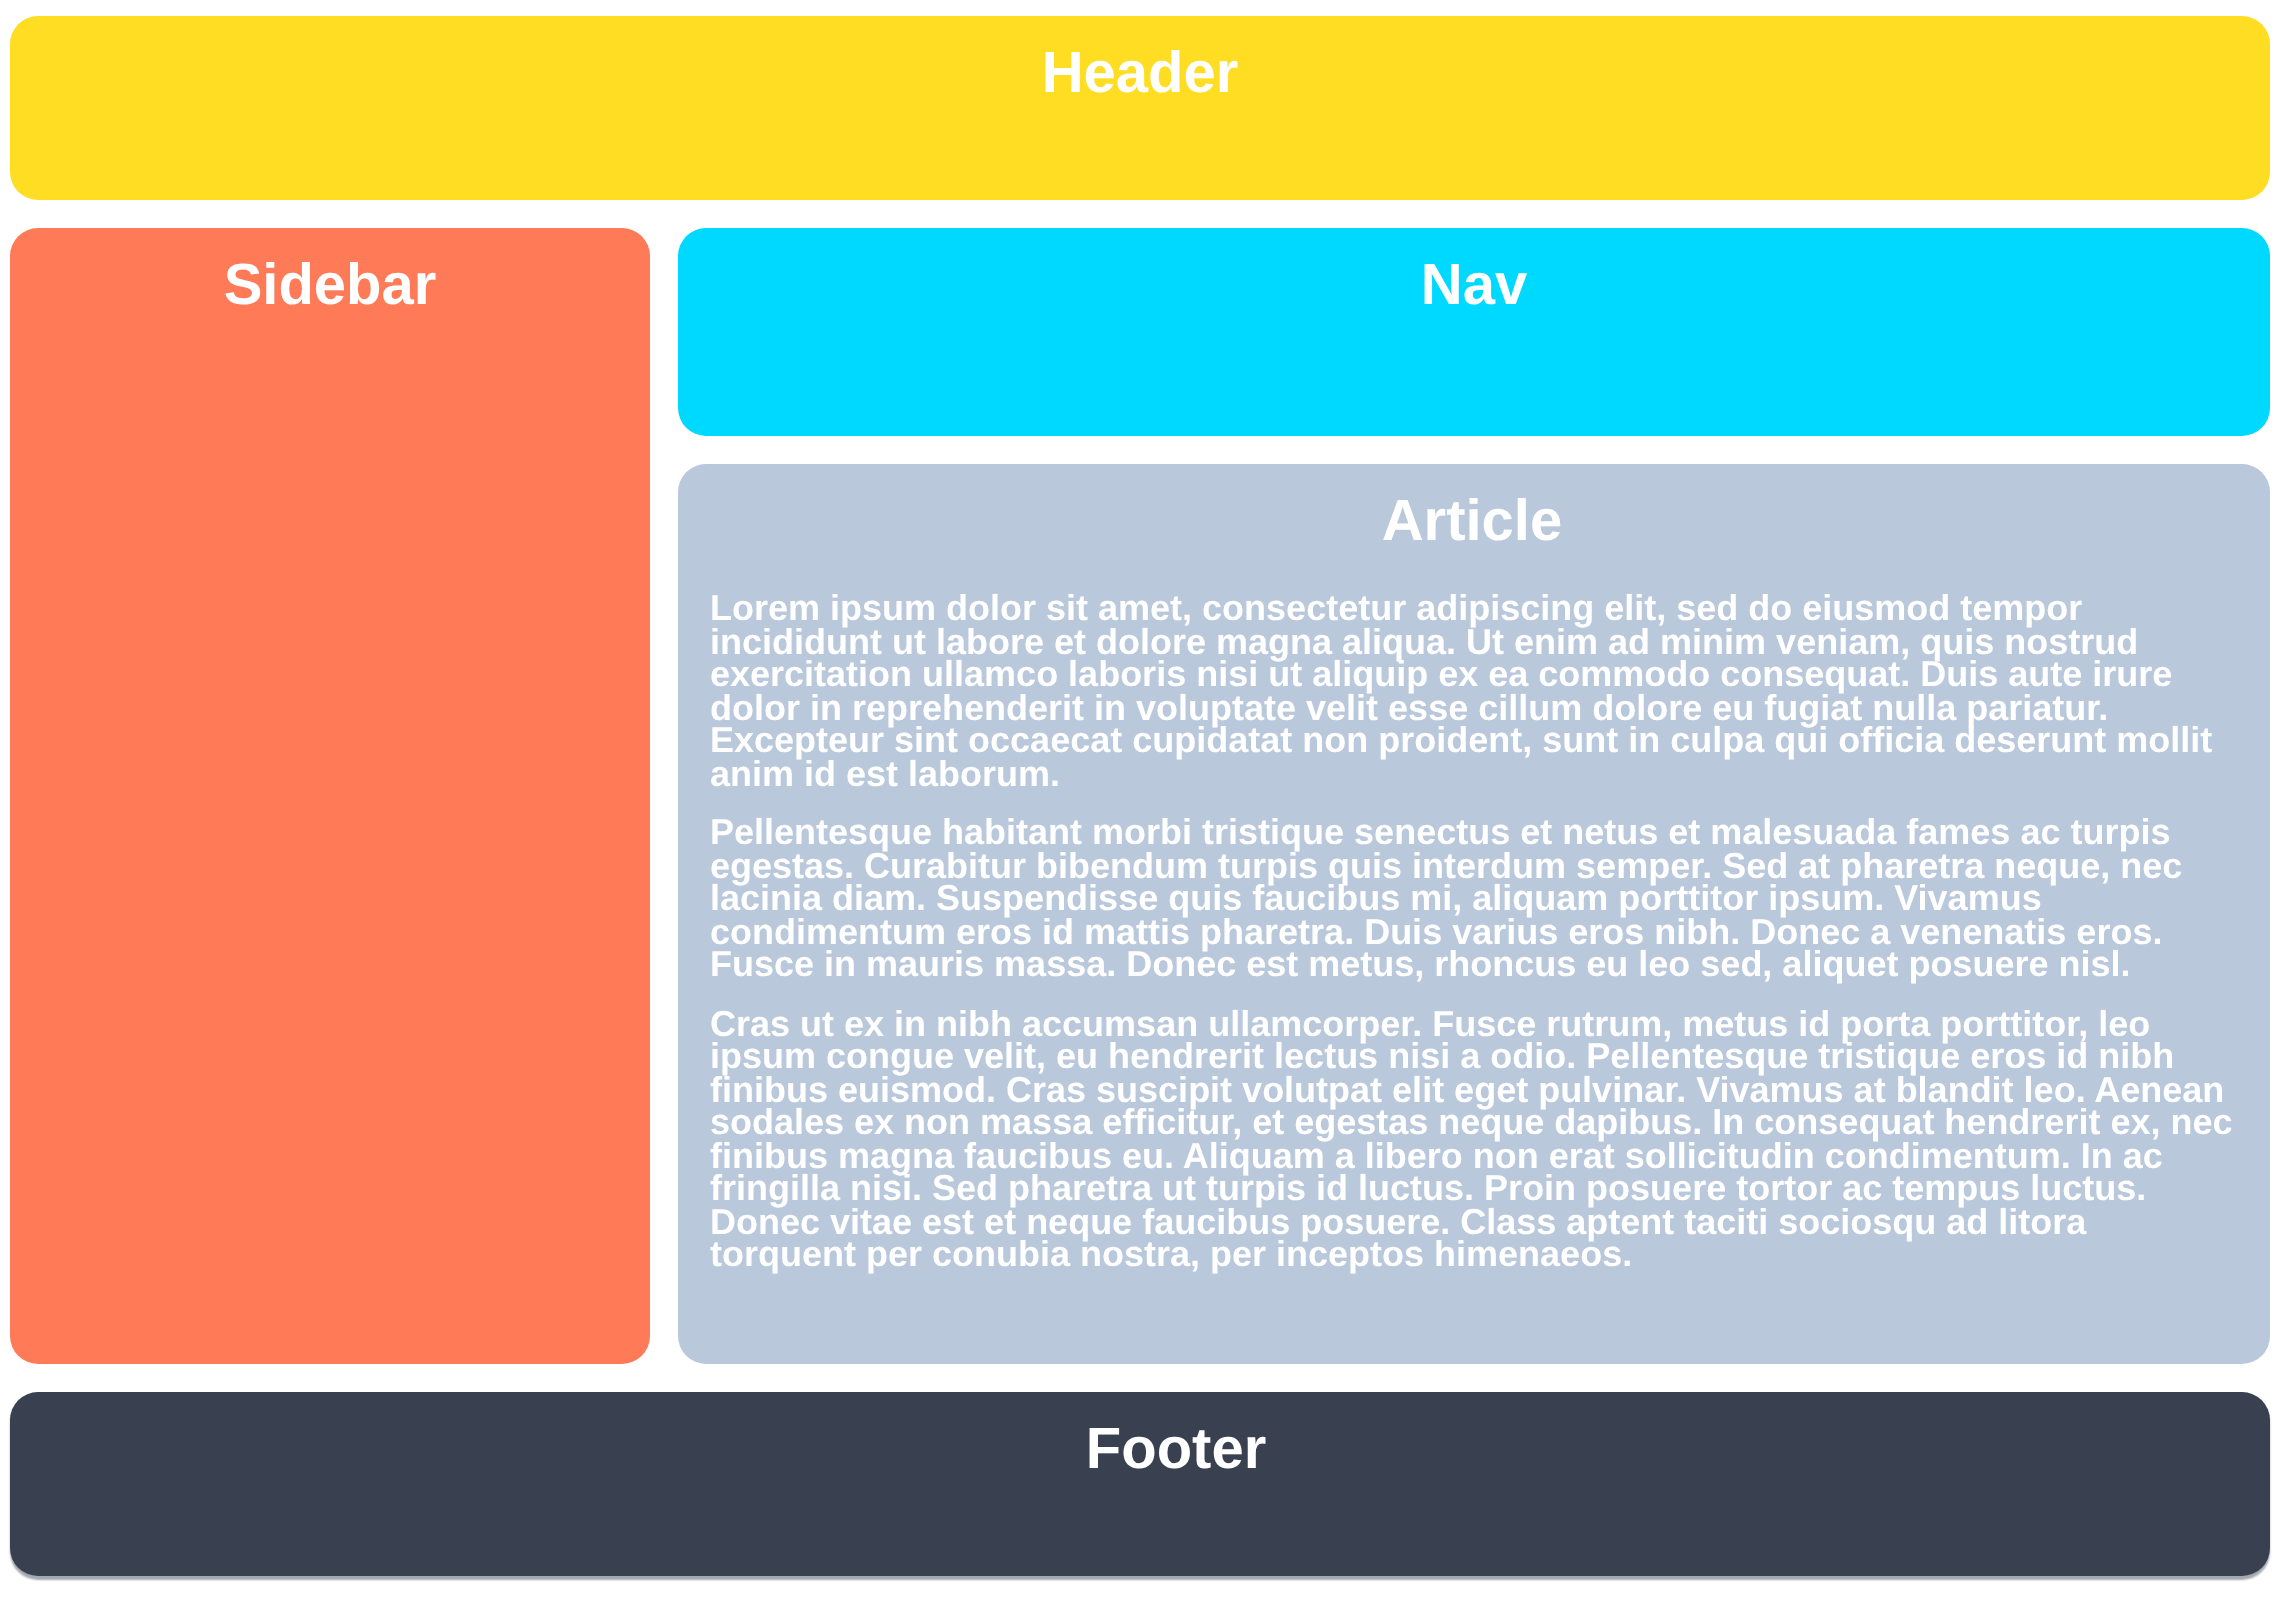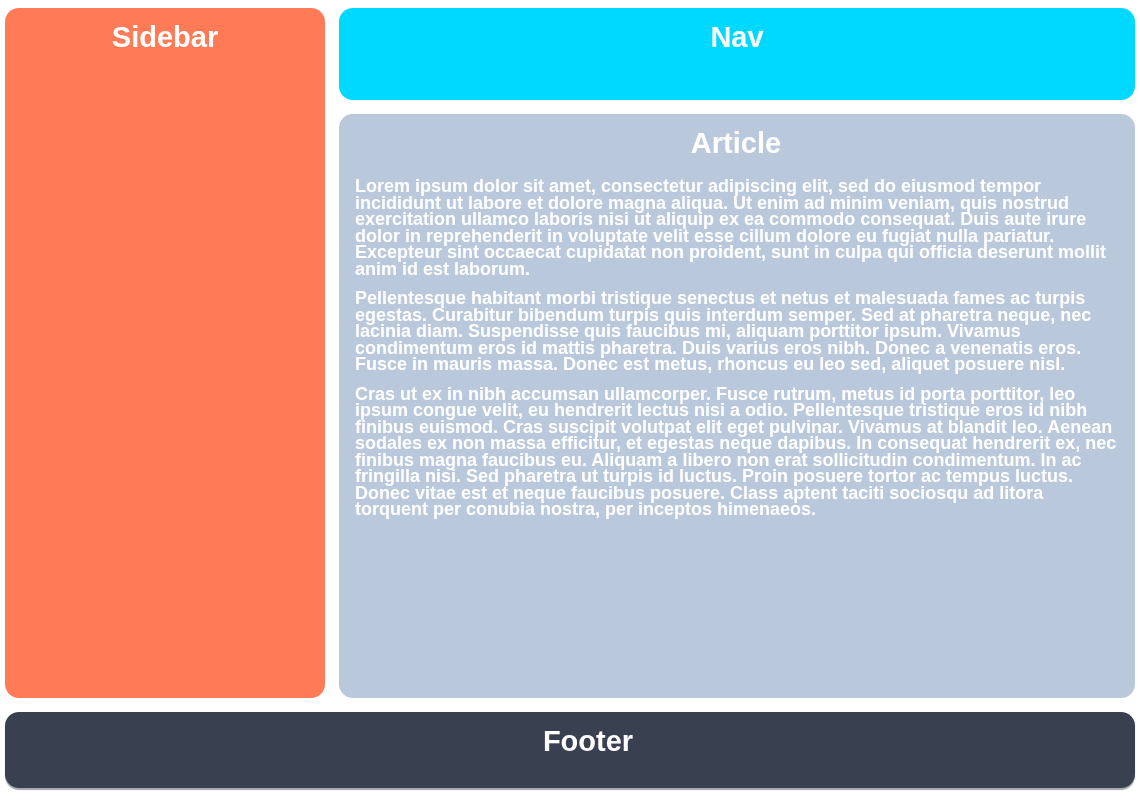--- a/index.html
+++ b/index.html
@@ -29,42 +29,45 @@
     font-size: 29px;
     line-height: 33px;
     font-weight: bold;
     text-align: center;
     color: var(--text, #ffffff);
   }
   .header  { height: 92px; background: var(--header-bg);  flex: 0 0 auto; }
   .middle  { display: flex; gap: 14px; flex: 1 1 auto; min-height: 0; }
   .sidebar { width: 320px; flex: 0 0 auto; background: var(--sidebar-bg); }
   .main-col{ flex: 1 1 auto; display: flex; flex-direction: column; gap: 14px; min-width: 0; }
-  .nav     { height: 92px; flex: 0 0 auto; background: var(--nav-bg); }
+  .nav     { height: 104px; flex: 0 0 auto; background: var(--nav-bg); }
   .article { flex: 1 1 auto; background: var(--article-bg); padding: 0 18px 16px 16px; overflow: hidden; }
   .article p {
     font-size: 18px;
     line-height: 16.5px;
     font-weight: bold;
     margin: 13px 0 0 0;
   }
   .article h2 { margin-bottom: 18px; }
   .footer {
-    height: 76px;
+    height: 92px;
     flex: 0 0 auto;
     background: var(--footer-bg);
     box-shadow: 0 2px 1px rgba(90, 96, 110, 0.55);
     padding-left: 36px;
   }
 </style>
 </head>
 <body>
 
 <div class="page">
 
+  <header class="box header">
+    <h2>Header</h2>
+  </header>
 
   <div class="middle">
 
     <aside class="box sidebar">
       <h2>Sidebar</h2>
     </aside>
 
     <div class="main-col">
 
       <nav class="box nav">

